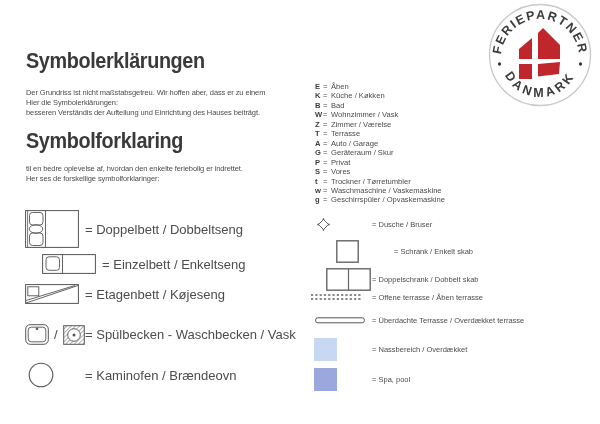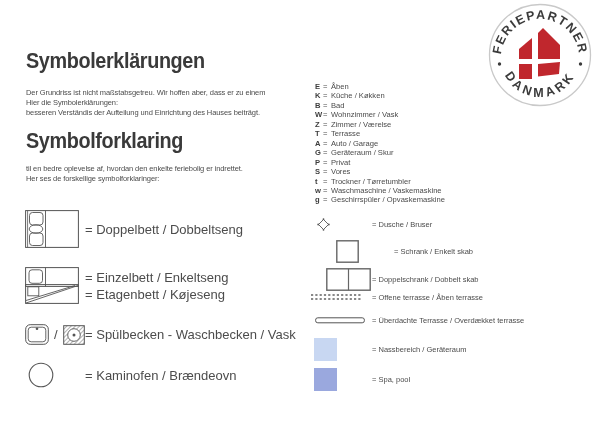--- a/index.html
+++ b/index.html
@@ -77,21 +77,21 @@
         <line x1="2.6" y1="0.6" x2="2.6" y2="37.4" stroke="#555" stroke-width="0.8"></line>
         <line x1="20.5" y1="0.6" x2="20.5" y2="37.4" stroke="#555" stroke-width="0.9"></line>
         <rect x="4.5" y="2.5" width="13.5" height="12.5" rx="3" fill="none" stroke="#555" stroke-width="0.9"></rect>
         <rect x="4.5" y="23" width="13.5" height="12.5" rx="3" fill="none" stroke="#555" stroke-width="0.9"></rect>
         <ellipse cx="11" cy="19" rx="6.8" ry="4.2" fill="none" stroke="#555" stroke-width="0.9"></ellipse>
       </svg>
     </span>
     <span class="llabel"><span>=</span> <span>Doppelbett / Dobbeltseng</span></span>
   </div>
 
-  <div class="lrow" style="top:267px;height:20px;">
+  <div class="lrow" style="top:254px;height:20px;margin-left:17px;">
     <span class="licon">
       <svg width="54" height="20" viewBox="0 0 54 20">
         <rect x="0.6" y="0.6" width="52.8" height="18.8" fill="none" stroke="#555" stroke-width="1"></rect>
         <line x1="20.5" y1="0.6" x2="20.5" y2="19.4" stroke="#555" stroke-width="0.9"></line>
         <rect x="4" y="2.8" width="13.5" height="13.5" rx="3" fill="none" stroke="#555" stroke-width="0.9"></rect>
       </svg>
     </span>
     <span class="llabel"><span>=</span> <span>Einzelbett / Enkeltseng</span></span>
   </div>
 
@@ -244,21 +244,21 @@
     <svg width="50" height="7" viewBox="0 0 50 7">
       <rect x="0.6" y="0.8" width="48.8" height="5" rx="2.2" fill="none" stroke="#555" stroke-width="1"></rect>
     </svg>
     <span class="rlabel" style="left:57px;"><span>=</span> <span>Überdachte Terrasse / Overdækket terrasse</span></span>
   </div>
 
   <div class="rrow" style="top:338px;height:22px;">
     <svg width="23" height="23" viewBox="0 0 23 23">
       <rect x="0" y="0" width="23" height="23" fill="#c8d7f2"></rect>
     </svg>
-    <span class="rlabel"><span>=</span> <span>Nassbereich / Geräteraum</span></span>
+    <span class="rlabel"><span>=</span> <span>Nassbereich / Overdækket</span></span>
   </div>
 
   <div class="rrow" style="top:368px;height:22px;">
     <svg width="23" height="23" viewBox="0 0 23 23">
       <rect x="0" y="0" width="23" height="23" fill="#9aa8de"></rect>
     </svg>
     <span class="rlabel"><span>=</span> <span>Spa, pool</span></span>
   </div>
 
 </div>

